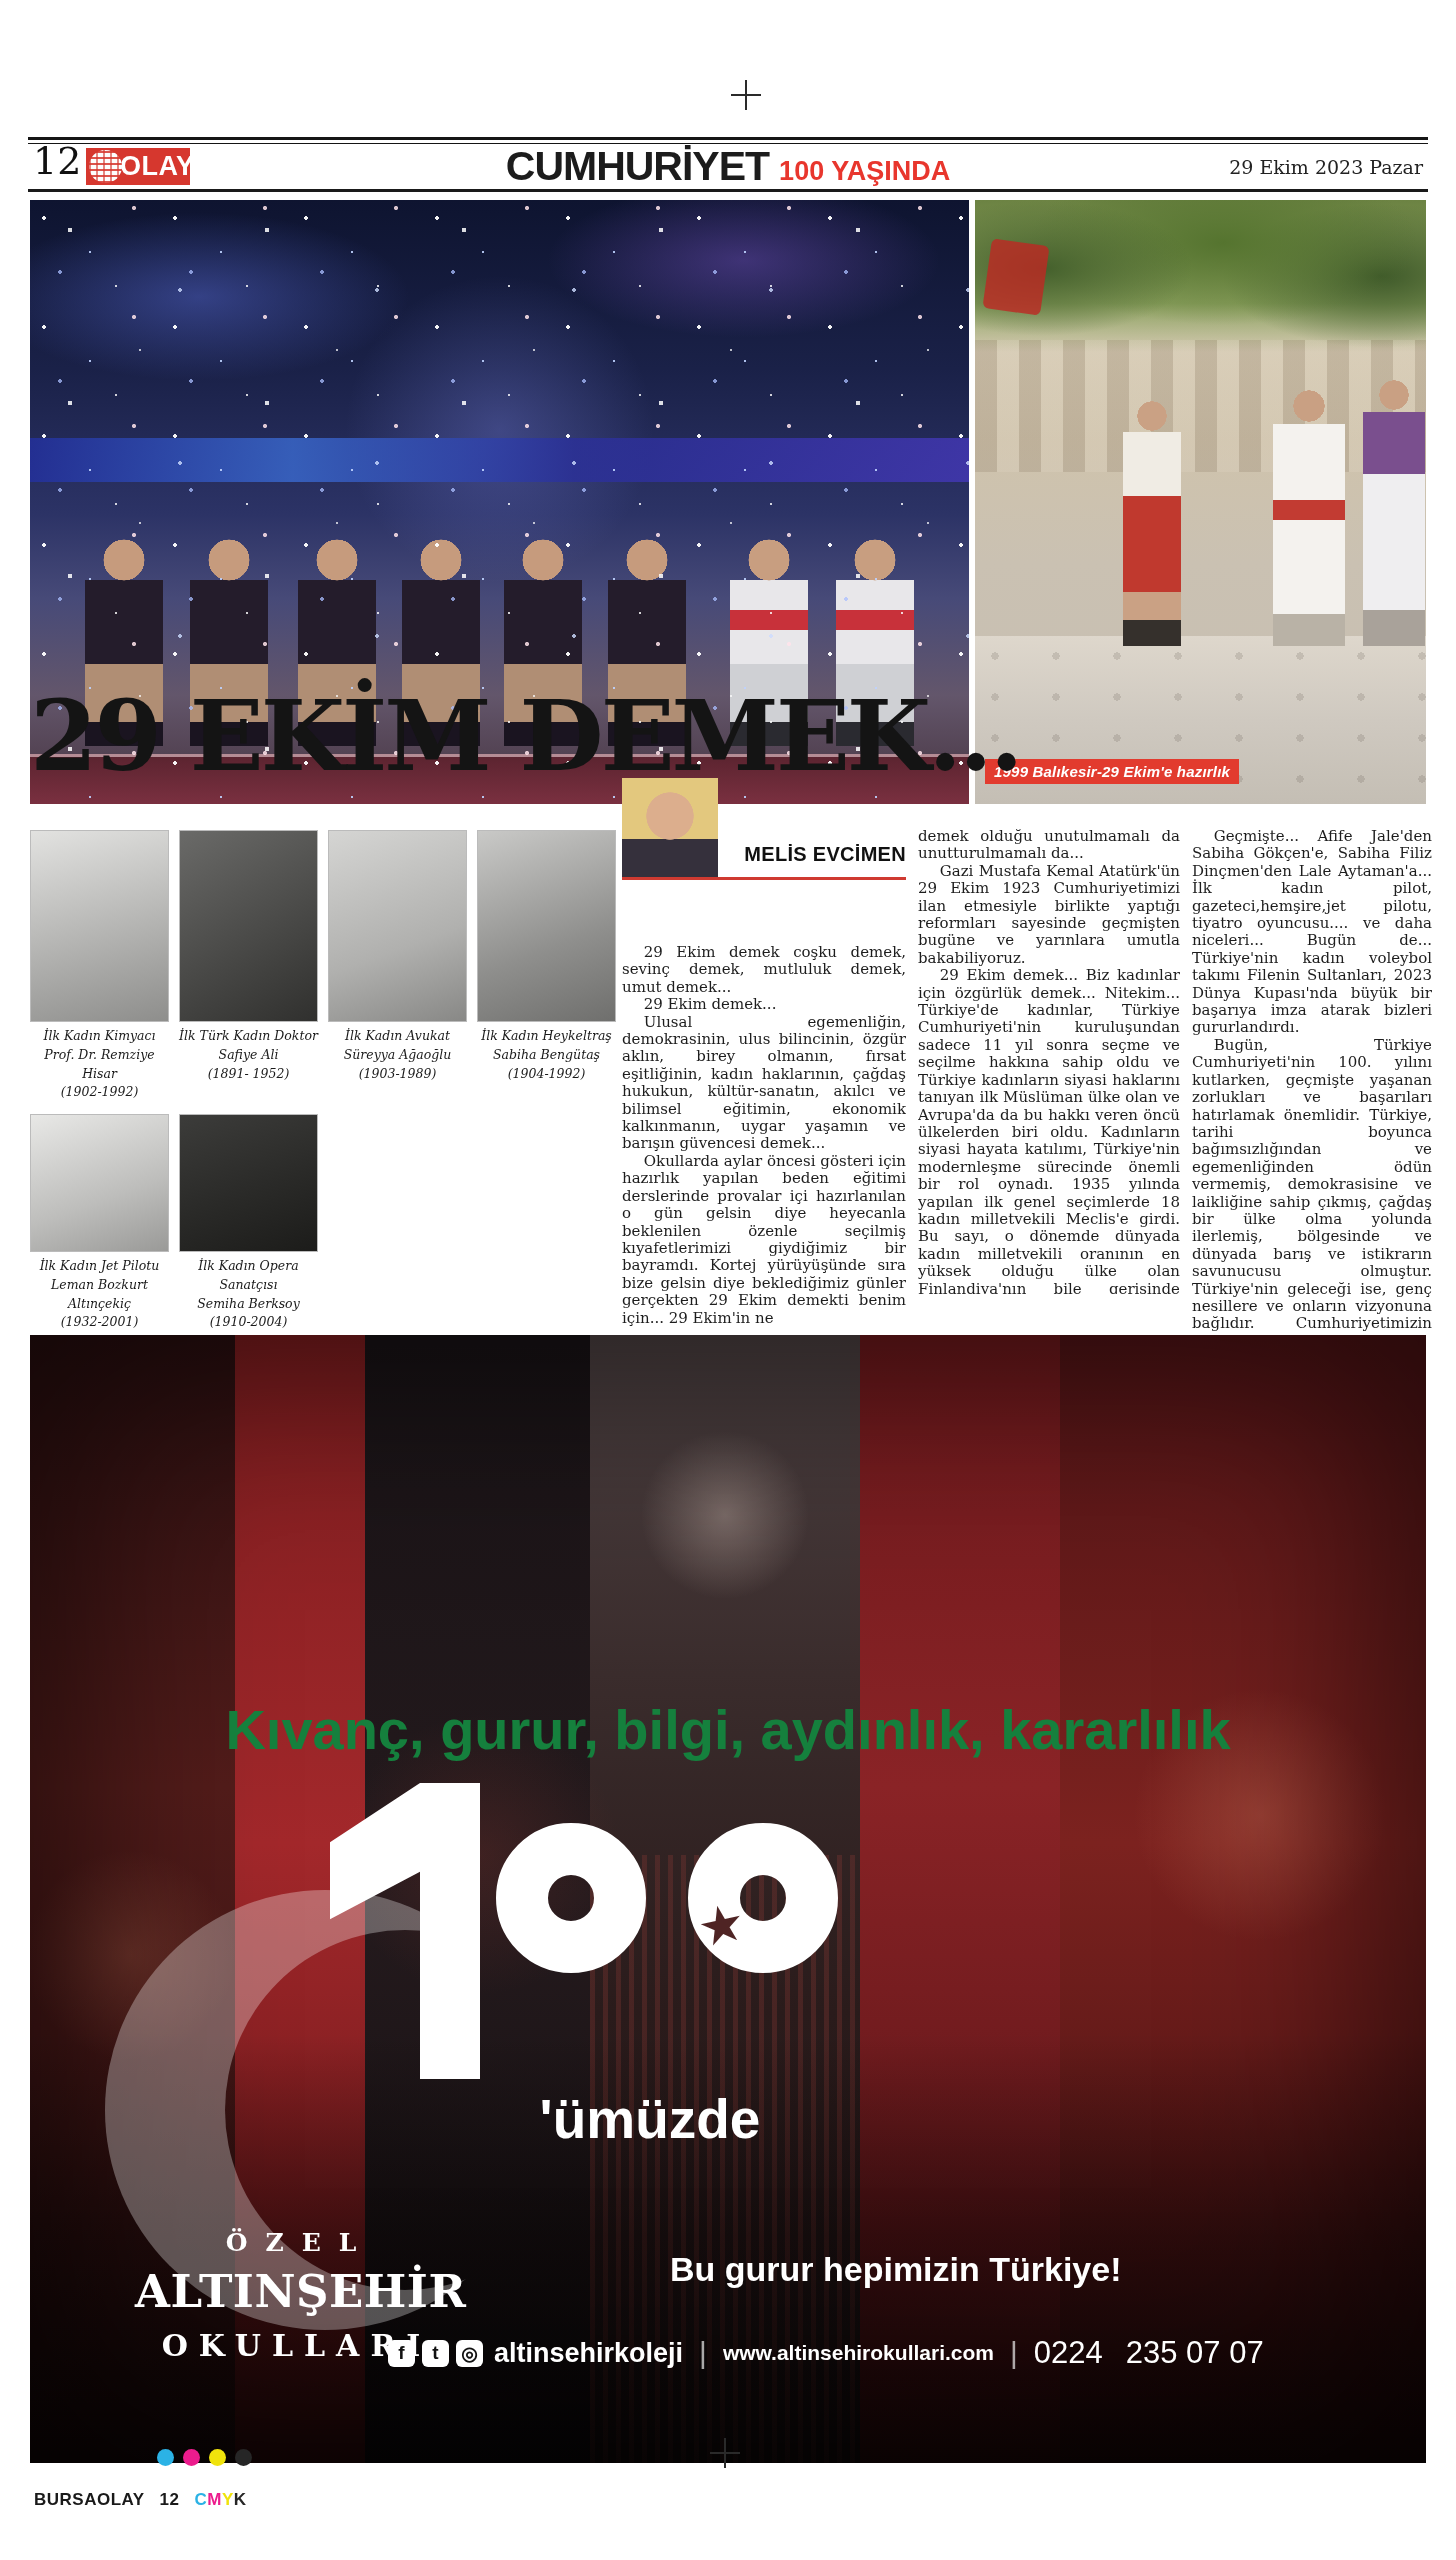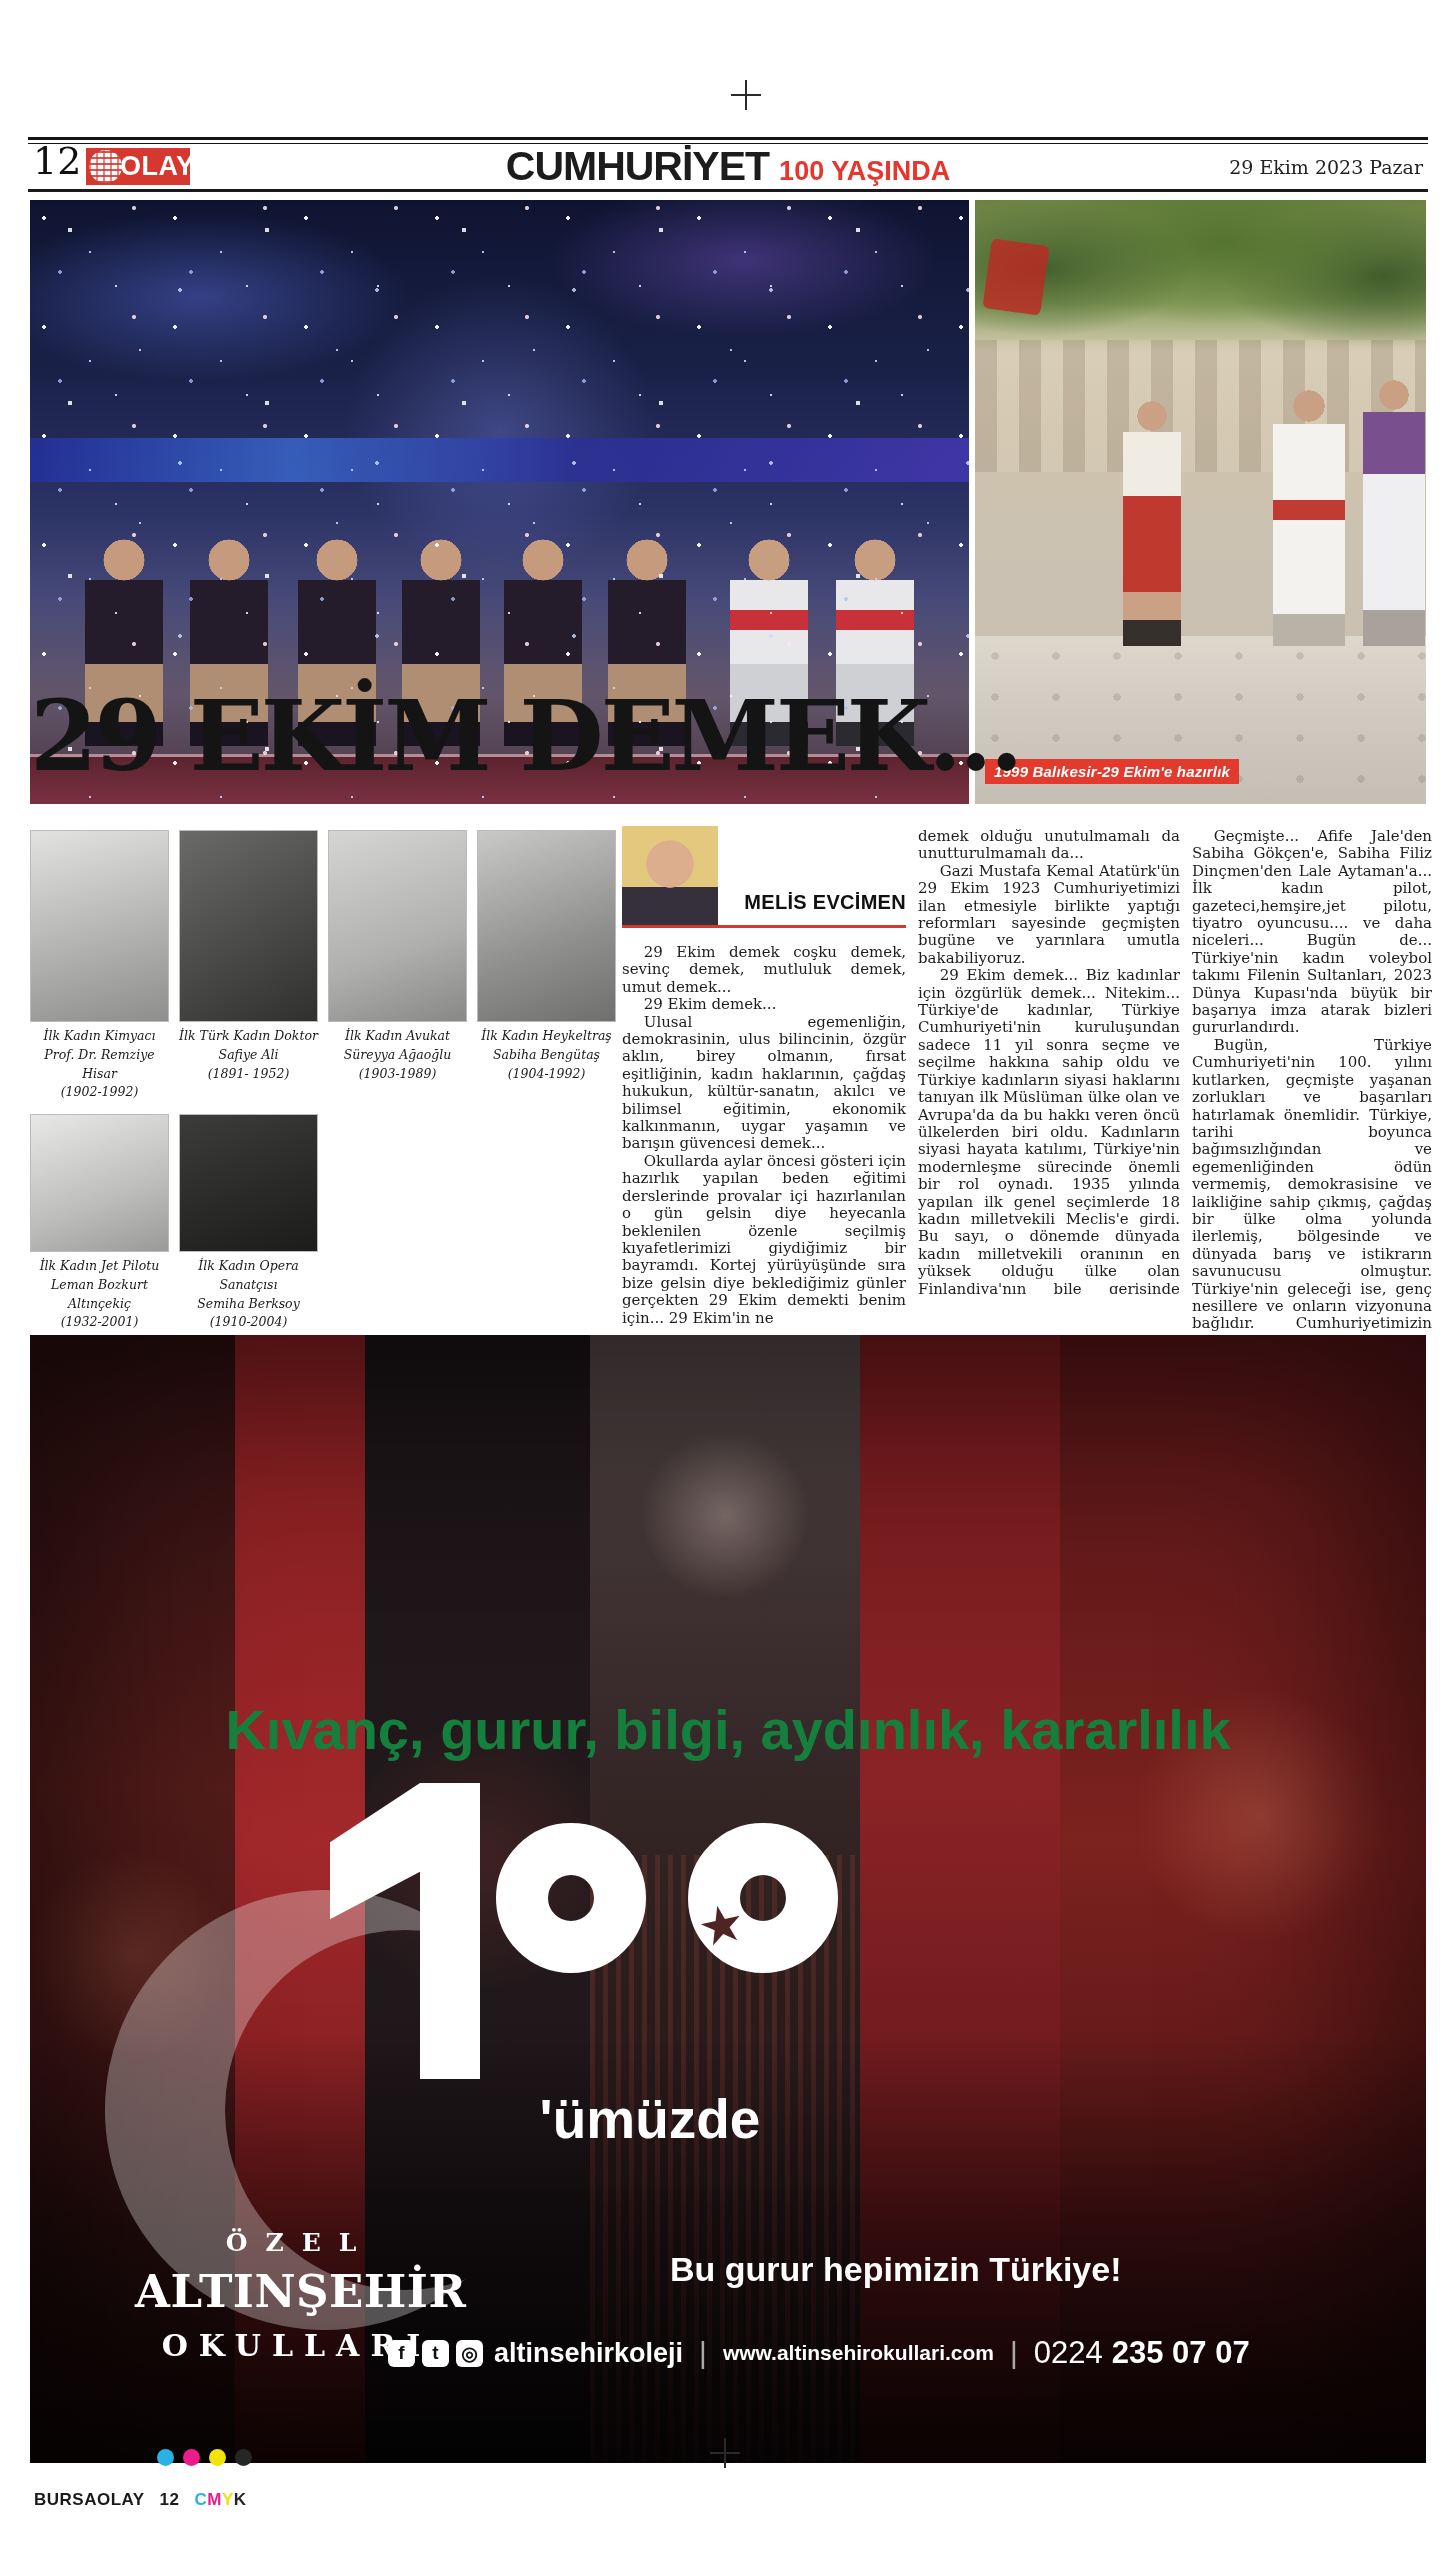--- a/index.html
+++ b/index.html
@@ -98,21 +98,21 @@
   .g1 { background:linear-gradient(165deg,#e2e2e0,#a7a7a5 70%,#8e8e8c); }
   .g2 { background:linear-gradient(150deg,#6a6a68,#4a4a48 55%,#30302e); }
   .g3 { background:linear-gradient(160deg,#d5d5d3,#b0b0ae 60%,#888886); }
   .g4 { background:linear-gradient(160deg,#c9c9c7,#8f8f8d 60%,#6f6f6d); }
   .g5 { background:linear-gradient(160deg,#e8e8e6,#bdbdbb 60%,#9a9a98); }
   .g6 { background:linear-gradient(160deg,#9a9a98,#6e6e6c 55%,#4c4c4a); }
   .g7 { background:linear-gradient(160deg,#3c3c3a,#2a2a28 55%,#1c1c1a); }
   .g8 { background:linear-gradient(160deg,#b5b5b3,#8a8a88 55%,#5e5e5c); }
 
   
-  .byline { position:absolute; left:622px; top:826px; width:284px; height:102px; }
+  .byline { position:absolute; left:622px; top:778px; width:284px; height:102px; }
   .byline-photo { position:absolute; left:0; top:0; width:96px; height:99px;
     background:radial-gradient(circle 26px at 50% 38px, #dcae8d 90%, transparent 92%),
                linear-gradient(180deg,#e3c87e 0 62%, #35303c 62%); }
   .byline-name { position:absolute; right:0; bottom:14px; font-size:20px; font-weight:bold; letter-spacing:0.3px; color:#111; }
   .byline-rule { position:absolute; left:0; right:0; bottom:0; height:3px; background:#cf3a31; }
 
   .col { position:absolute; font-family:"DejaVu Serif",serif; font-size:15px; line-height:17.4px;
     text-align:justify; color:#1d1d1d; overflow:hidden; }
   .col p { text-indent:1.45em; }
   .col-1 { left:622px; top:944px; width:284px; height:384px; }
@@ -154,21 +154,21 @@
   .school-l2 { font-size:45px; font-weight:bold; margin-top:8px; letter-spacing:0.5px; }
   .school-l3 { font-size:30px; font-weight:bold; letter-spacing:11px; padding-left:11px; margin-top:10px; }
 
   .contact { position:absolute; left:358px; top:1000px; display:flex; align-items:center; }
   .soc { width:27px; height:27px; background:#fff; border-radius:6px; color:#121212; font-weight:bold; font-size:19px;
     display:flex; align-items:center; justify-content:center; margin-right:7px; }
   .handle { font-size:27px; font-weight:bold; margin-left:4px; }
   .csep { font-size:30px; font-weight:300; color:rgba(255,255,255,.65); margin:0 16px; }
   .website { font-size:21px; font-weight:bold; }
   .phone-light { font-size:31px; font-weight:300; }
-  .phone-bold { font-size:31px; font-weight:bold; margin-left:9px; }
+  .phone-bold { font-size:31px; font-weight:normal; margin-left:23px; }
   .slogan { position:absolute; left:640px; top:915px; width:540px; text-align:left; font-size:34px; font-weight:bold; color:#fff; }
 
   
   .reg-dots { position:absolute; left:157px; top:2449px; display:flex; gap:9px; }
   .dot { width:17px; height:17px; border-radius:50%; }
   .dot-c { background:#2bb2e5; } .dot-m { background:#ec1c8d; } .dot-y { background:#f0e30c; } .dot-k { background:#262626; }
   .footer { position:absolute; left:34px; top:2490px; display:flex; align-items:baseline; font-size:17px; font-weight:bold; color:#1a1a1a; letter-spacing:0.5px; }
   .footer .f-page { margin-left:15px; }
   .footer .f-cmyk { margin-left:15px; display:flex; }
   .fc { color:#2bb2e5; } .fm { color:#ec1c8d; } .fy { color:#f0e30c; } .fk { color:#262626; }

